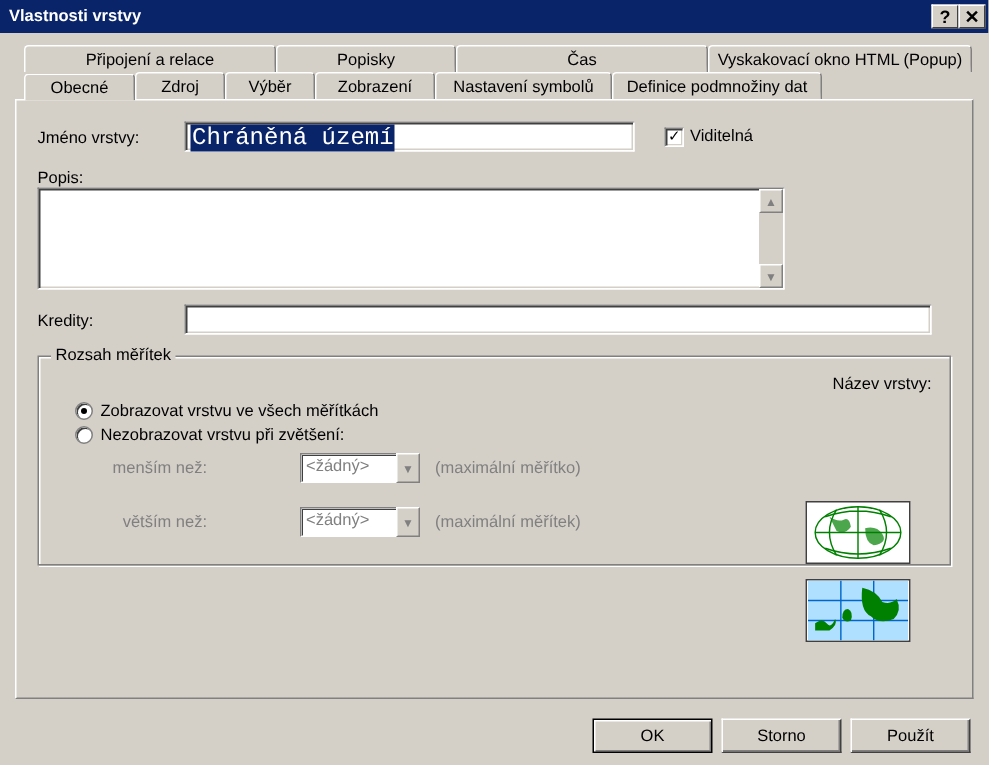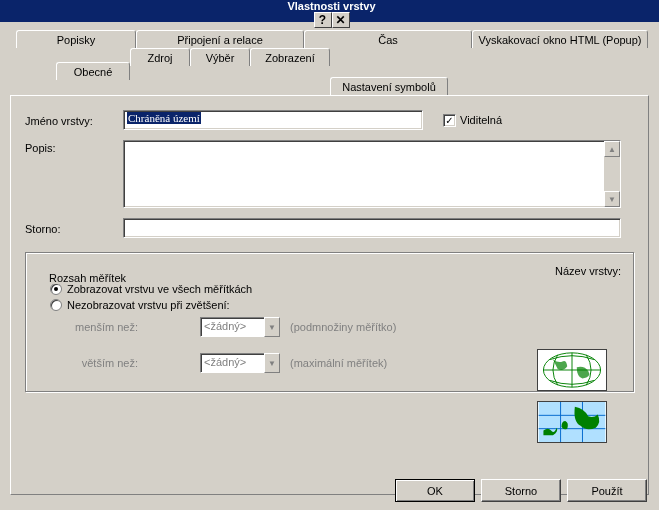--- a/index.html
+++ b/index.html
@@ -13,21 +13,20 @@
   overflow: hidden;
 }
 .titlebar {
   background: linear-gradient(to right, #0a246a, #0a246a);
   color: #fff;
   height: 22px;
   display: flex;
   align-items: center;
   padding: 0 2px 0 6px;
   font-weight: bold;
-  flex-direction: column;
 }
 .titlebar-text { flex: 1; }
 .titlebar-btns { display: flex; gap: 0; }
 .tbtn {
   width: 18px; height: 16px;
   background: #d4d0c8;
   border: 1px solid #fff;
   border-right-color: #404040;
   border-bottom-color: #404040;
   display: flex; align-items: center; justify-content: center;
@@ -56,61 +55,60 @@
   height: 18px;
   display: flex;
   align-items: center;
   justify-content: center;
   cursor: default;
 }
 .tabs-row1 .tab { flex: 0 0 auto; }
 .tab.active {
   background: #d4d0c8;
   position: relative;
-  top: 14px;
+  top: 1px;
   z-index: 3;
-  margin-left: 40px;
 }
 .tab-w1 { width: 120px; }
 .tab-w2 { width: 168px; }
 .tab-w3 { width: 168px; }
 .tab-w4 { width: 176px; }
 .tabs-row2 .tab { width: 79px; }
-.tabs-row2 .tab.long1 { width: 118px; margin-top: 29px; }
+.tabs-row2 .tab.long1 { width: 118px; }
 .tabs-row2 .tab.long2 { width: 140px; }
 
 .tab-content {
   border: 1px solid #fff;
   border-right-color: #808080;
   border-bottom-color: #808080;
   background: #d4d0c8;
   height: 400px;
   padding: 14px 14px 8px 14px;
   position: relative;
 }
 .field-row {
   display: flex;
   align-items: center;
   margin-bottom: 10px;
 }
-.field-row.top { align-items: flex-start; }
+.field-row.top { align-items: flex-start; flex-direction: column; }
 .field-label {
   width: 98px;
   padding-top: 2px;
 }
 .text-input {
   height: 20px;
   border: 1px solid #808080;
   border-right-color: #fff;
   border-bottom-color: #fff;
   box-shadow: inset 1px 1px 0 #404040, inset -1px -1px 0 #d4d0c8;
   background: #fff;
   padding: 1px 3px;
-  font-family: Liberation Serif, serif;
-  font-size: 11px;
+  font-family: Liberation Mono, monospace;
+  font-size: 16px;
 }
 #layer-name {
   width: 300px;
   background: #fff;
 }
 #layer-name .sel {
   background: #0a246a;
   color: #fff;
   padding: 0 1px;
 }
@@ -164,24 +162,23 @@
 .groupbox {
   border: 1px solid #808080;
   box-shadow: 1px 1px 0 #fff, inset 1px 1px 0 #fff;
   margin-top: 14px;
   padding: 12px 12px 12px 12px;
   position: relative;
 }
 .groupbox-title {
   position: absolute;
   top: -7px;
-  left: 20px;
+  left: 8px;
   background: #d4d0c8;
   padding: 0 3px;
-  margin-top: 26px;
 }
 .subheading { margin-bottom: 6px; text-align: right; }
 .radio-row {
   display: flex;
   align-items: flex-end;
   margin: 4px 0 4px 12px;
 }
 .radio {
   width: 12px; height: 12px;
   border-radius: 50%;
@@ -273,31 +270,32 @@
 <div class="titlebar">
   <span class="titlebar-text">Vlastnosti vrstvy</span>
   <div class="titlebar-btns">
     <div class="tbtn">?</div>
     <div class="tbtn">✕</div>
   </div>
 </div>
 
 <div class="dialog-body">
   <div class="tabs-row1">
+    <div class="tab tab-w2">Připojení a relace</div>
     <div class="tab tab-w1">Popisky</div>
-    <div class="tab tab-w2">Připojení a relace</div>
     <div class="tab tab-w3">Čas</div>
     <div class="tab tab-w4">Vyskakovací okno HTML (Popup)</div>
   </div>
   <div class="tabs-row2">
     <div class="tab active" style="width:74px">Obecné</div>
     <div class="tab" style="width:60px">Zdroj</div>
     <div class="tab" style="width:60px">Výběr</div>
     <div class="tab" style="width:80px">Zobrazení</div>
     <div class="tab long1">Nastavení symbolů</div>
+    <div class="tab long2">Definice podmnožiny dat</div>
   </div>
 
   <div class="tab-content">
 
     <div class="field-row">
       <div class="field-label">Jméno vrstvy:</div>
       <div id="layer-name" class="text-input">
         <span class="sel">Chráněná území</span>
       </div>
       <div class="checkbox-wrap">
@@ -310,21 +308,21 @@
       <div class="field-label">Popis:</div>
       <div class="textarea">
         <div class="scroll-v">
           <div class="sbtn">▲</div>
           <div class="sbtn dn">▼</div>
         </div>
       </div>
     </div>
 
     <div class="field-row">
-      <div class="field-label">Storno:</div>
+      <div class="field-label">Kredity:</div>
       <input class="text-input credits-input" style="">
     </div>
 
     <div class="groupbox">
       <div class="groupbox-title">Rozsah měřítek</div>
       <div class="subheading">Název vrstvy:</div>
 
       <div class="radio-row">
         <span class="radio">
             <span class="dot"></span>
@@ -335,21 +333,21 @@
         <span class="radio"></span>
         <span>Nezobrazovat vrstvu při zvětšení:</span>
       </div>
 
       <div class="scale-row">
         <span class="scale-label disabled">menším než:</span>
         <div class="combo">
           <div class="combo-in">&lt;žádný&gt;</div>
           <div class="combo-btn">▼</div>
         </div>
-        <span class="hint">(podmnožiny měřítko)</span>
+        <span class="hint">(maximální měřítko)</span>
       </div>
 
       <div class="scale-row" style="margin-top:16px">
         <span class="scale-label disabled">větším než:</span>
         <div class="combo">
           <div class="combo-in">&lt;žádný&gt;</div>
           <div class="combo-btn">▼</div>
         </div>
         <span class="hint">(maximální měřítek)</span>
       </div>

